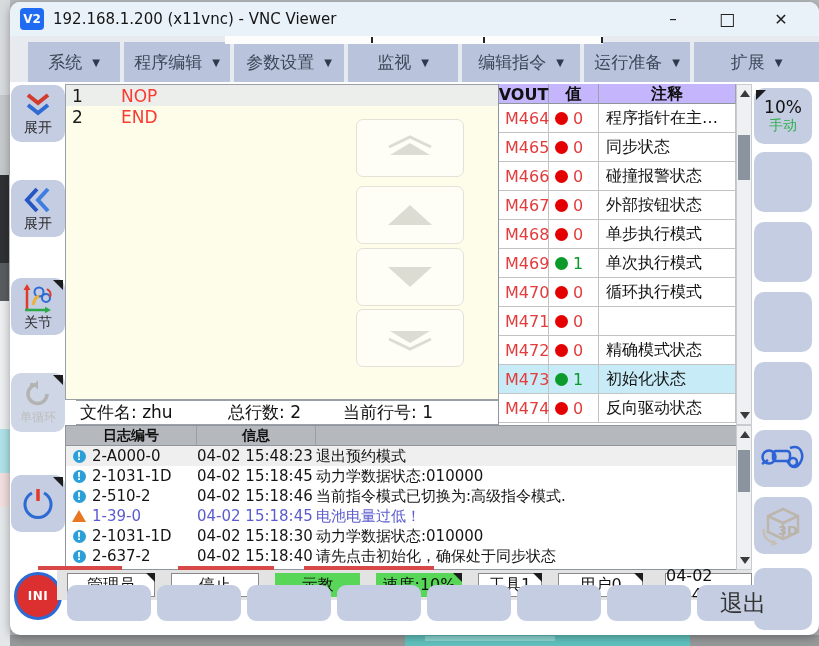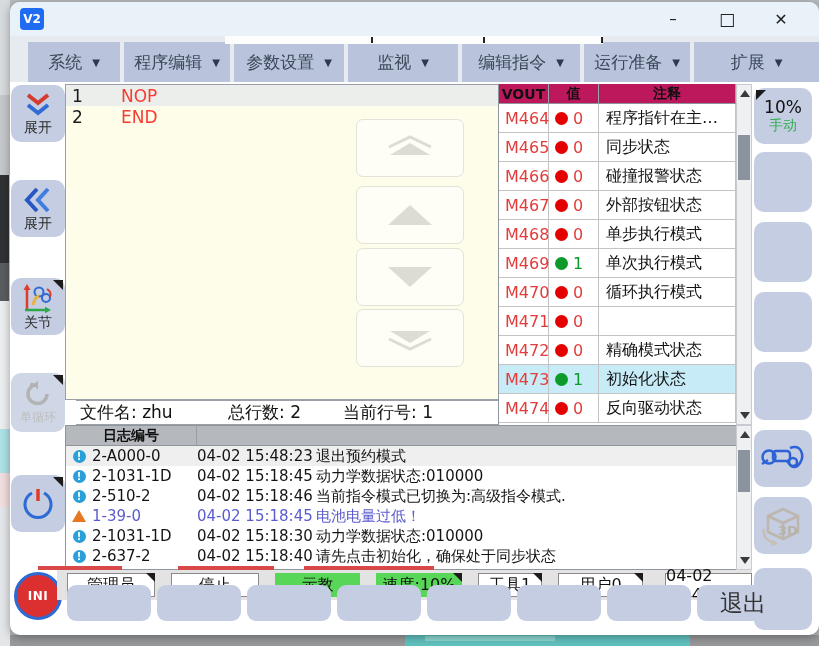--- a/index.html
+++ b/index.html
@@ -49,22 +49,22 @@
     border-radius:7px;display:flex;align-items:center;justify-content:center;}
   .edstatus{position:absolute;left:66px;top:398px;width:433px;height:25px;background:#fff;
     border-top:1px solid #9aa0a6;border-bottom:1px solid #9aa0a6;box-sizing:border-box;
     display:flex;align-items:center;font-size:17px;color:#111;}
   .edstatus span{display:inline-block;}
   .edstatus .s0{margin-left:4px;width:148px;}
   .edstatus .s1{width:115px;}
   
   .vout{position:absolute;left:488px;top:82px;width:238px;height:341px;background:#fff;
     border-left:1px solid #8f959c;box-sizing:border-box;overflow:hidden;}
-  .vhead{display:grid;grid-template-columns:50px 50px 1fr;height:19px;background:#be185d;
-    border-bottom:1px solid #8f959c;font-size:14px;font-weight:bold;color:#101010;}
+  .vhead{display:grid;grid-template-columns:50px 50px 1fr;height:19px;background:#c4b5fd;
+    border-bottom:1px solid #8f959c;font-size:16px;font-weight:bold;color:#101010;}
   .vhead div{display:flex;align-items:center;justify-content:center;border-right:1px solid #9aa2ae;}
   .vrow{display:grid;grid-template-columns:50px 50px 1fr;height:29px;font-size:16px;background:#fff;}
   .vrow.sel{background:#c7ecf8;}
   .vrow>div{display:flex;align-items:center;border-right:1px solid #c3c3c3;border-bottom:1px solid #c3c3c3;box-sizing:border-box;}
   .vrow .vid{color:#e23c3c;padding-left:6px;}
   .vrow .vval{gap:5px;padding-left:6px;}
   .vrow .vcmt{color:#141414;padding-left:7px;}
   .dot{width:13px;height:13px;border-radius:50%;display:inline-block;}
   .valtext.off{color:#e23c3c;} .valtext.on{color:#0c9a2a;}
   
@@ -122,20 +122,21 @@
   <div class="desk" style="left:0;top:473px;width:10px;height:34px;background:#f2dede;"></div>
   <div class="desk" style="left:0;top:507px;width:10px;height:139px;background:#e4e7ea;"></div>
   <div class="desk" style="left:10px;top:635px;width:809px;height:11px;background:#97999b;"></div>
   <div class="desk" style="left:405px;top:635px;width:285px;height:11px;background:#61c2bf;"></div>
   <div class="desk" style="left:425px;top:636px;width:130px;height:5px;background:#8ed8d4;"></div>
 
   <div class="win">
 
     <div class="titlebar">
       <div class="vnclogo">V2</div>
+      <div class="title-text">192.168.1.200 (x11vnc) - VNC Viewer</div>
       <div class="winctrls">
         <div class="winbtn">–</div>
         <div class="winbtn" style="font-size:17px;">□</div>
         <div class="winbtn" style="font-size:16px;">✕</div>
       </div>
     </div>
 
     <div class="menubar">
       <div class="artifact">
         <i style="left:146px;"></i>
@@ -405,20 +406,21 @@
           <polygon points="18,39 11,41 13,34.5" fill="#c6bfb5"></polygon>
         </svg>
         <span class="cube-label">3D</span>
       </span>
     </div>
     <div class="rbtn" style="top:566px;height:62px;"></div>
 
     <div class="log">
       <div class="lhead">
         <div>日志编号</div>
+        <div>信息</div>
       </div>
       <div id="log-body">
           <div class="lrow hl">
             <div class="licon">
               <span class="info-ball">!</span>
             </div>
             <div class="lid">2-A000-0</div>
             <div class="ltime">04-02 15:48:23</div>
             <div class="lmsg">退出预约模式</div>
           </div>

